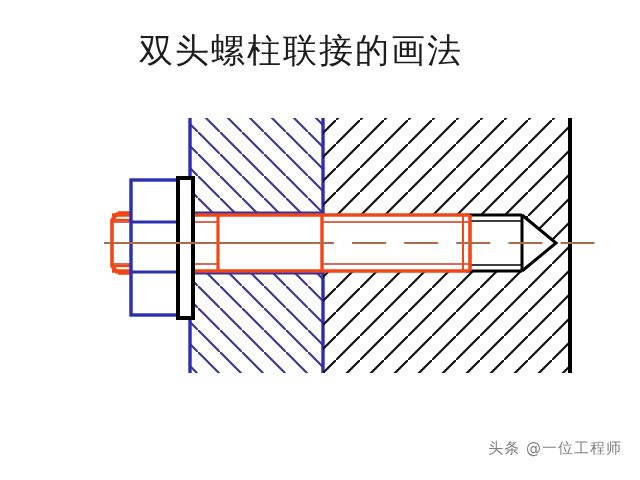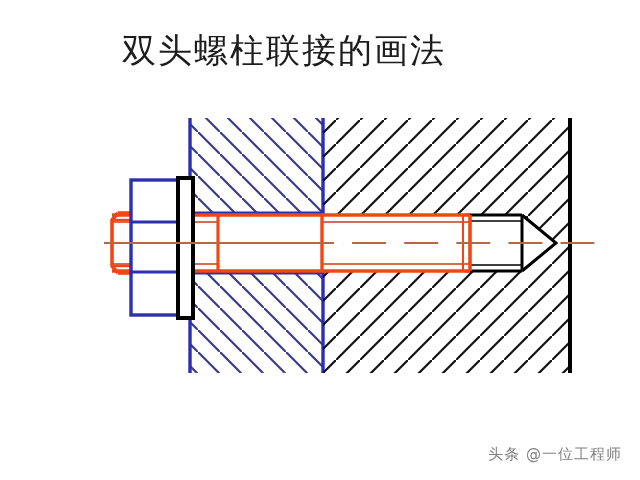--- a/index.html
+++ b/index.html
@@ -26,25 +26,26 @@
     left: 0;
     top: 28px;
     width: 568px;
     text-align: center;
     font-size: 34px;
     letter-spacing: 2px;
     color: #1d1d1d;
     font-family: "DejaVu Sans", "Liberation Sans", sans-serif;
     font-weight: 400;
     white-space: nowrap;
+    padding-left: 17px;
   }
   #watermark {
     position: absolute;
     right: 18px;
-    bottom: 16px;
+    bottom: 22px;
     font-size: 15px;
     color: #6f6f6f;
     font-family: "DejaVu Sans", "Liberation Sans", sans-serif;
     letter-spacing: 1px;
     opacity: 0.88;
     white-space: nowrap;
   }
   #drawing {
     position: absolute;
     left: 0;

